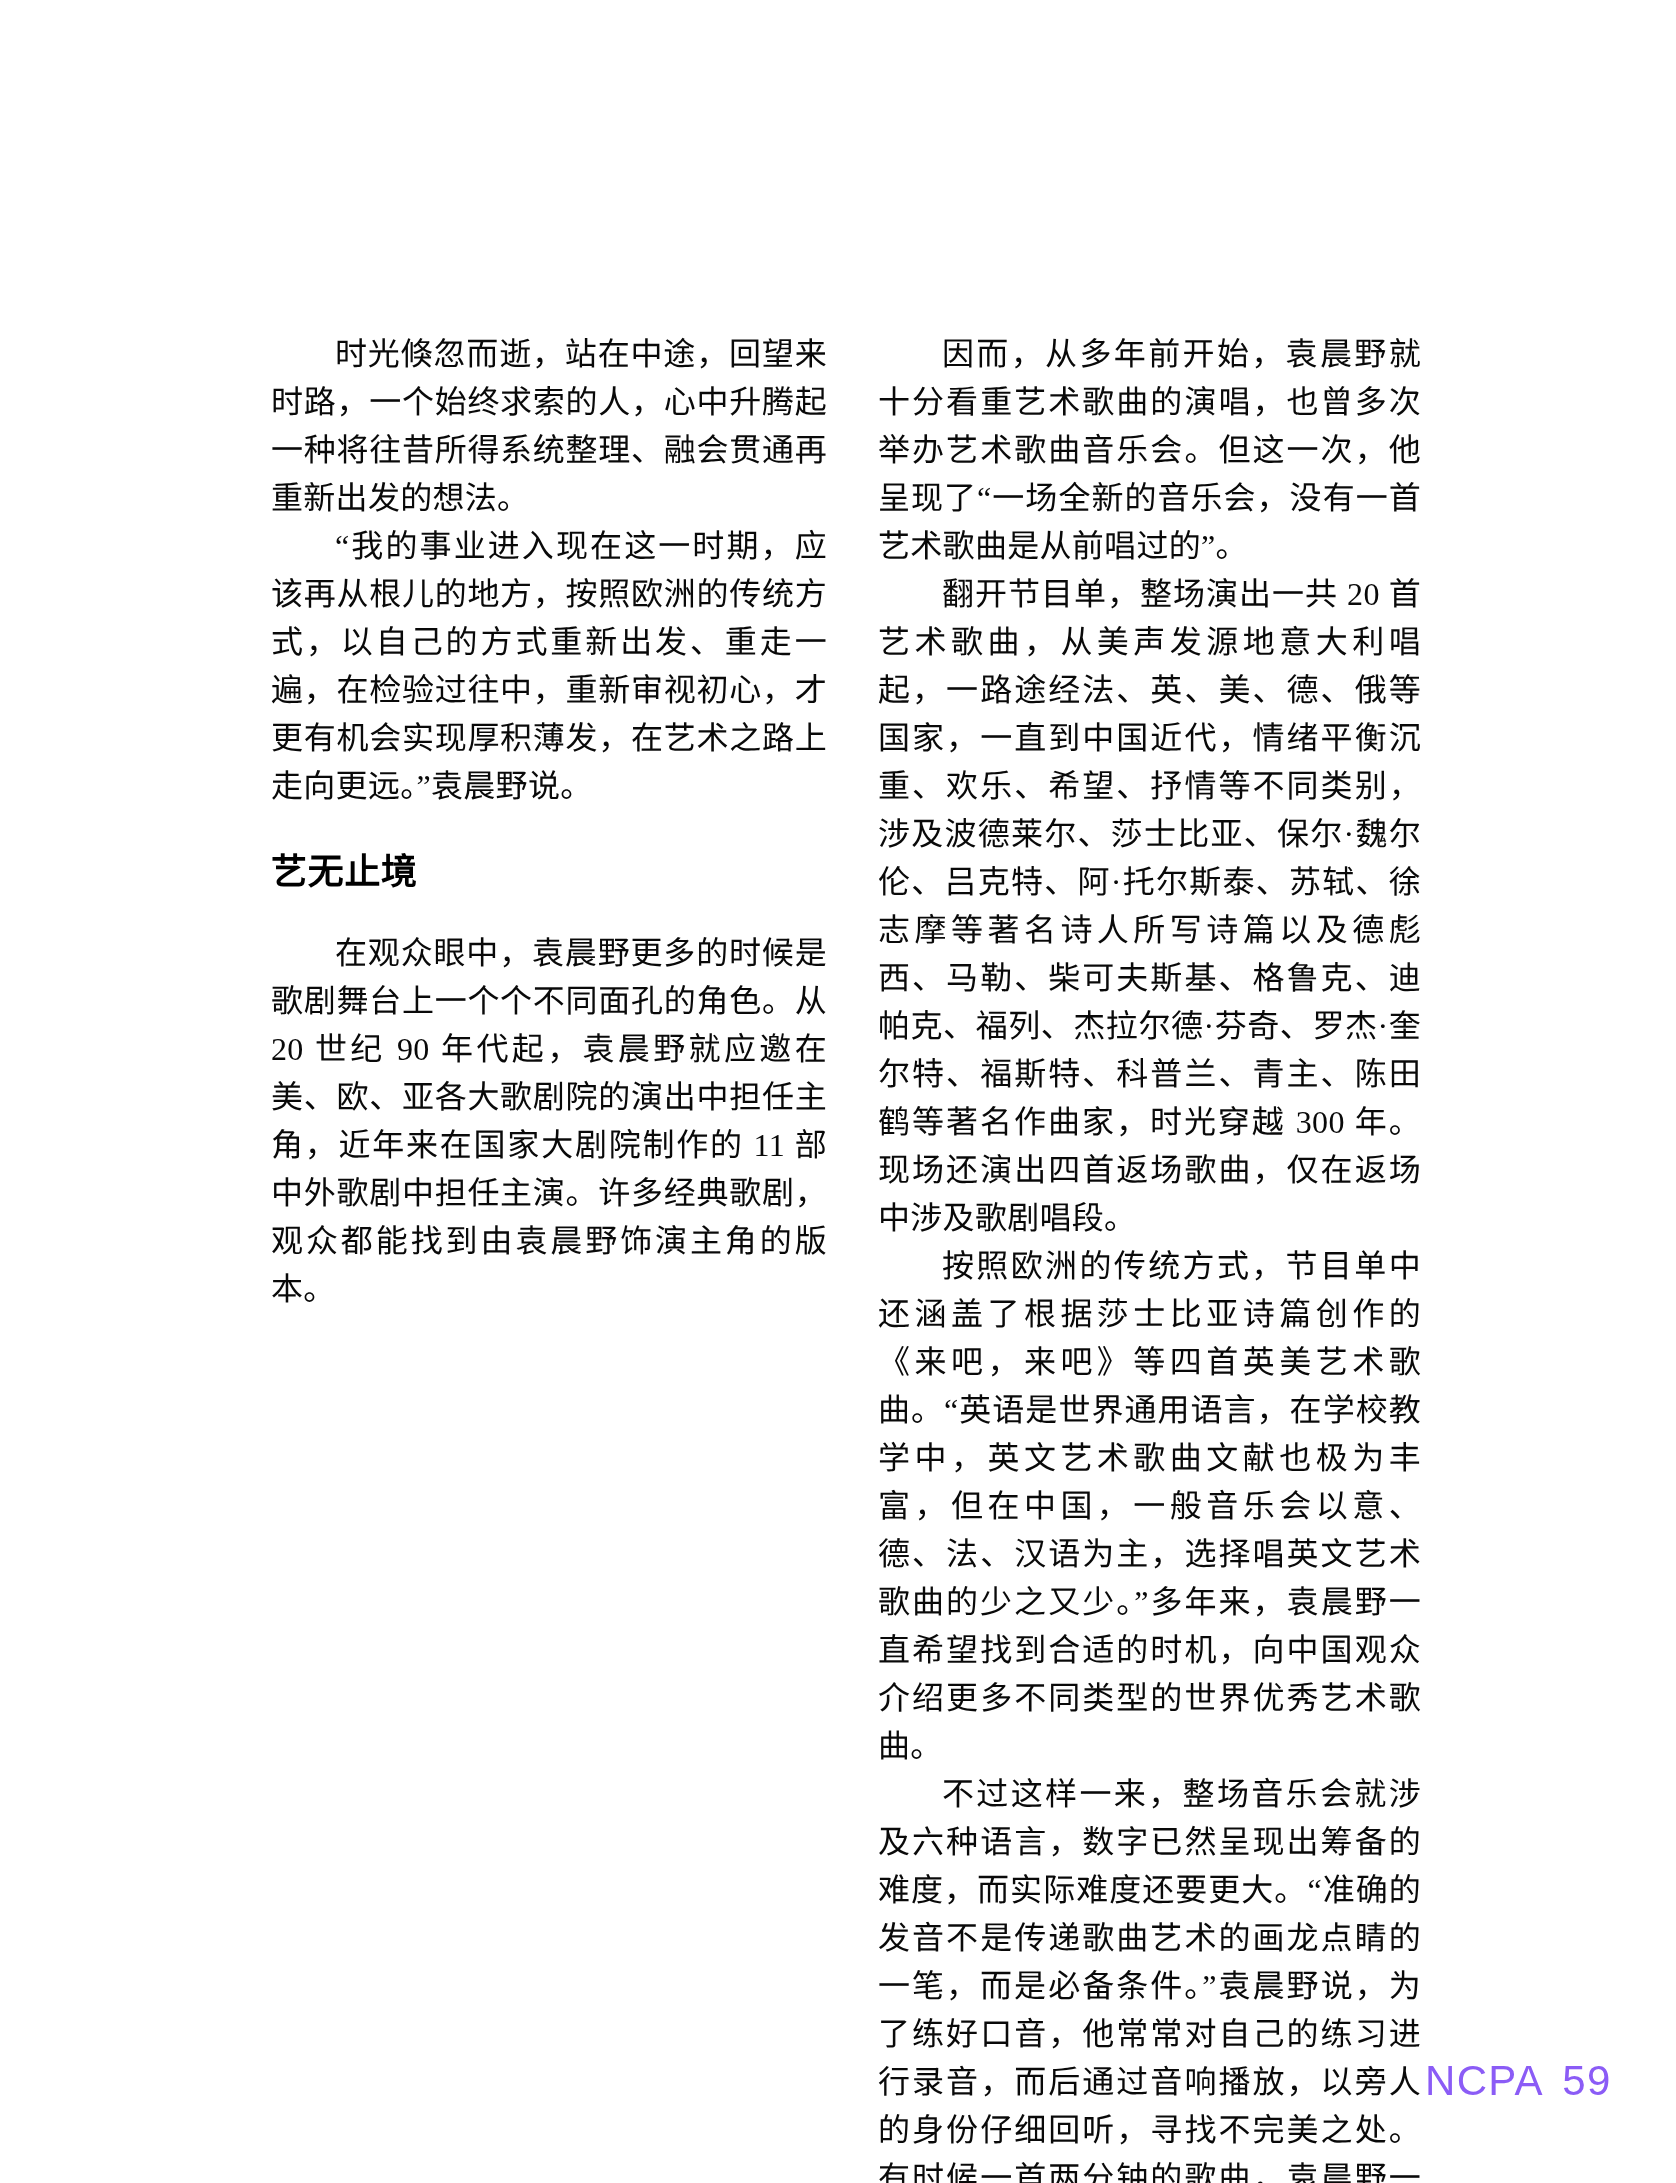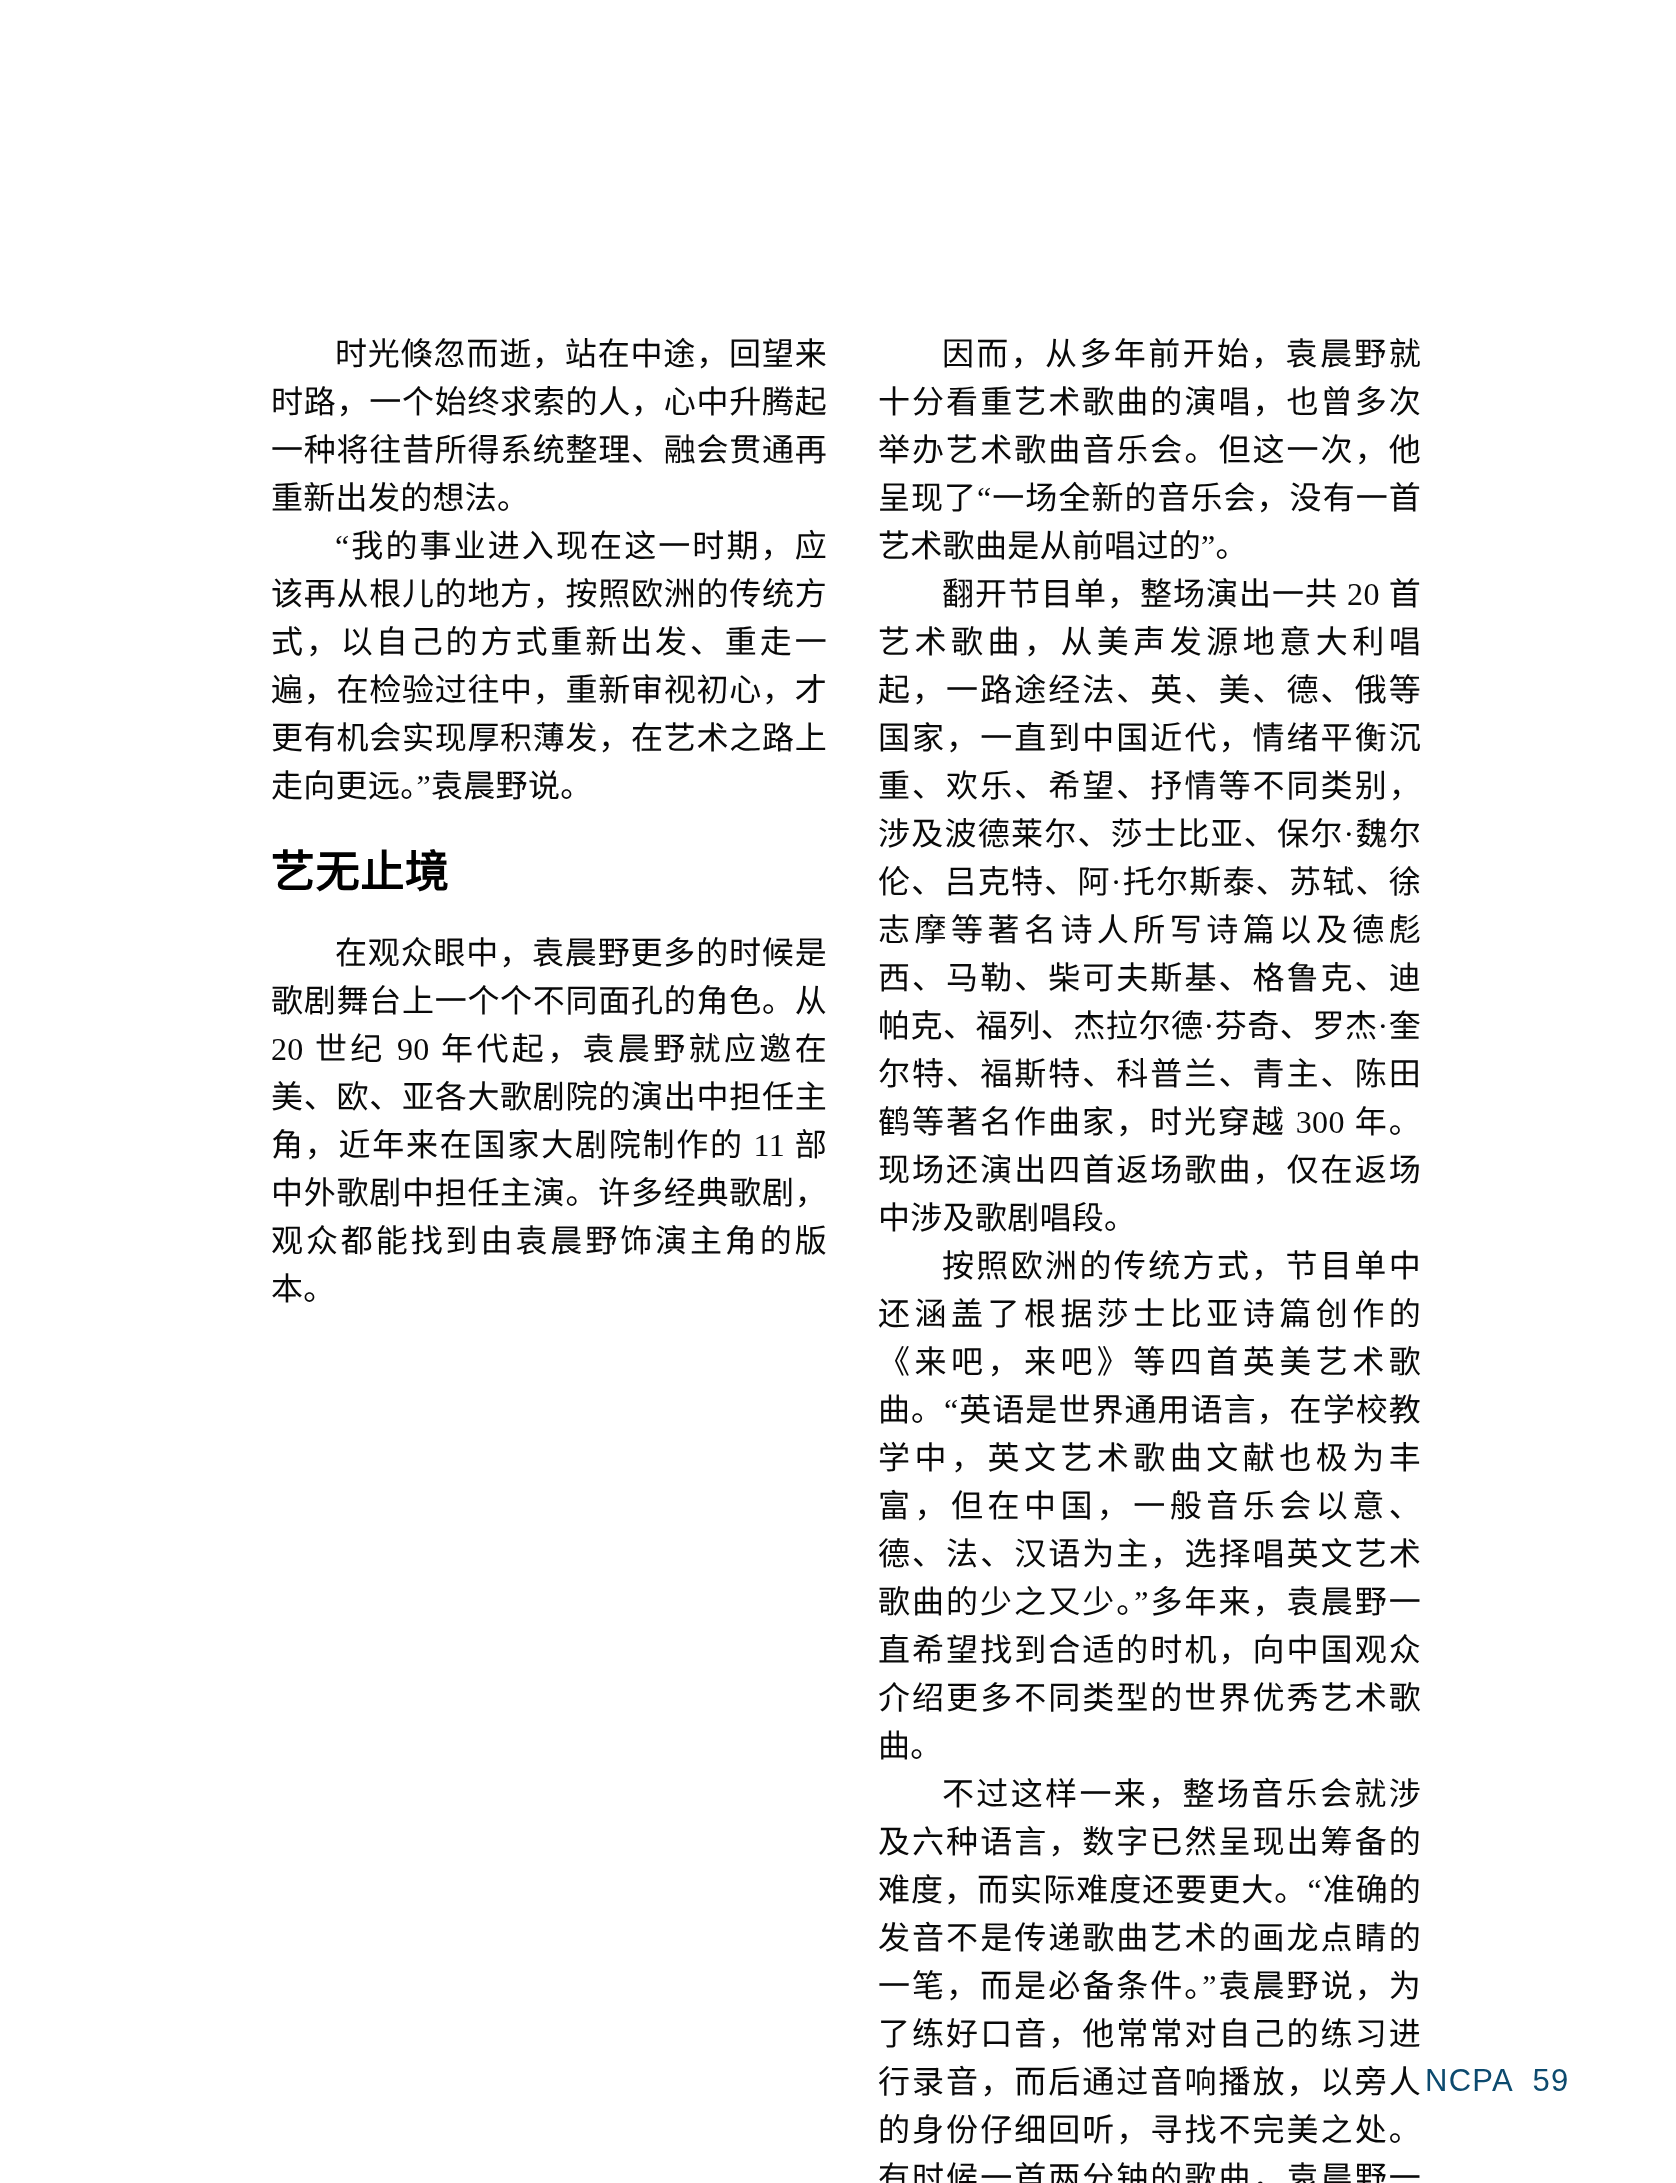--- a/index.html
+++ b/index.html
@@ -35,34 +35,34 @@
   p.body-para {
     margin: 0;
     text-indent: 64px; 
     font-family: Liberation Serif, serif;
   }
   p.body-para.continuation {
     text-indent: 0; 
   }
   h2.section-heading {
     margin: 37px 0 33px 0;
-    font-size: 44px;
+    font-size: 36px;
     line-height: 49px;
     font-weight: 700;
     text-indent: 0;
     color: #000;
     letter-spacing: 0.7px;
   }
   .page-footer {
     position: absolute;
     top: 2064px;
     left: 1425px;
-    font-size: 31px;
+    font-size: 42px;
     line-height: 34px;
-    color: #0c4a6e;
+    color: #8b5cf6;
     letter-spacing: 1.3px;
     white-space: nowrap;
   }
   .page-footer .footer-num {
     margin-left: 18.5px;
   }
 </style>
 </head>
 <body>
 

